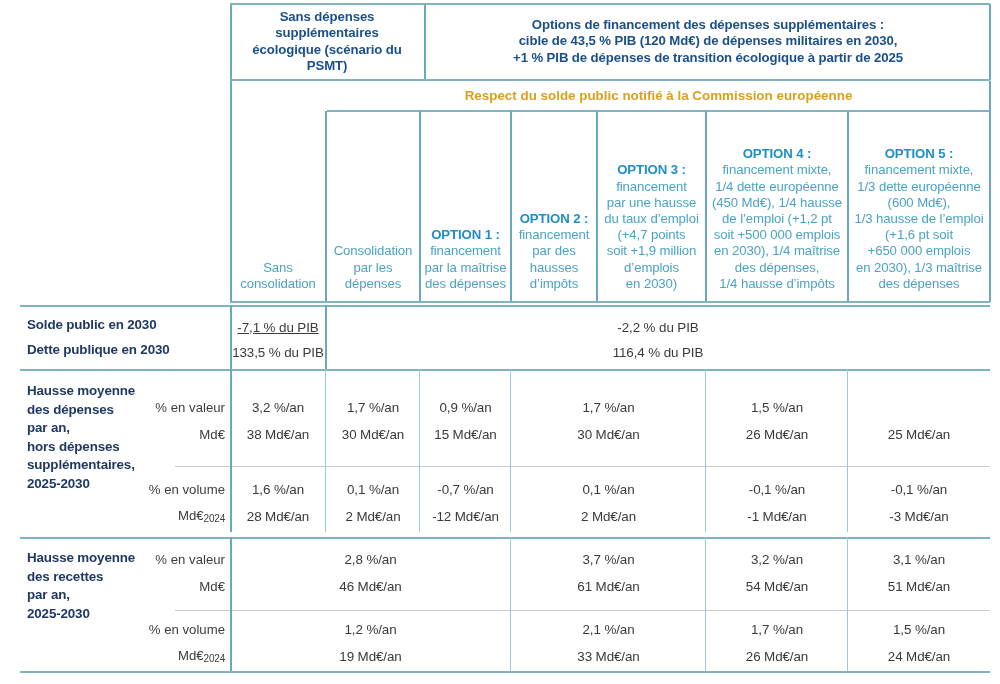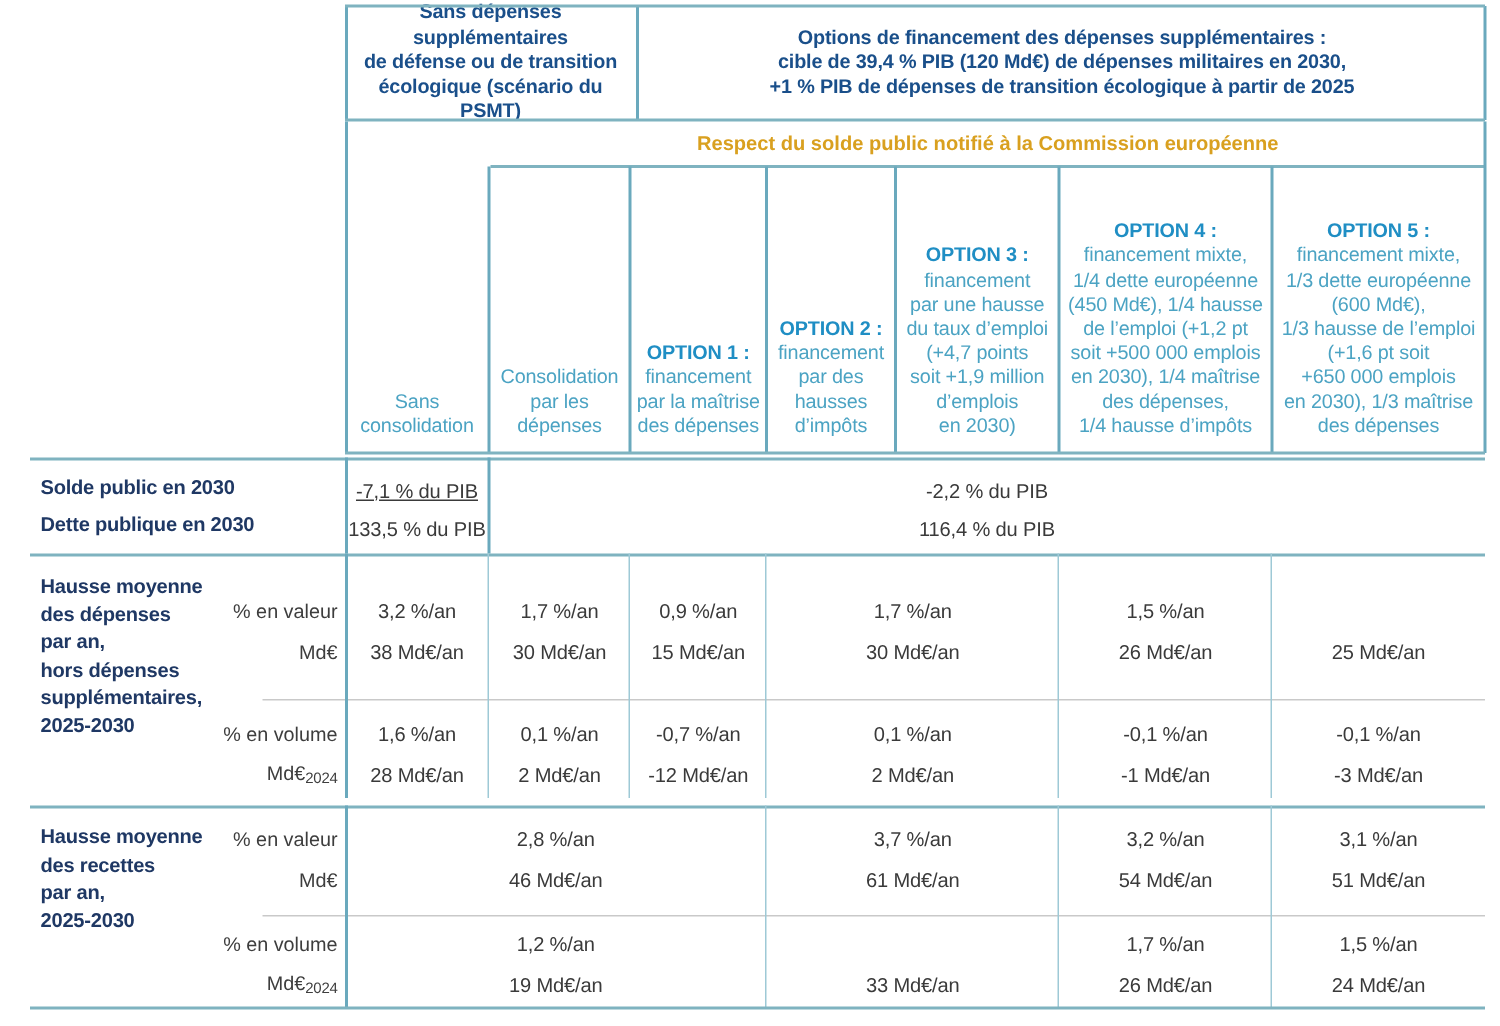--- a/index.html
+++ b/index.html
@@ -52,29 +52,28 @@
   sub{font-size:10px;vertical-align:baseline;position:relative;top:2px;letter-spacing:-0.2px;}
 </style>
 </head>
 <body>
 
 <div class="sheet">
 
   <div class="cell c-center hdr-dark" style="left:231px;top:4px;width:192px;height:75px;padding:6px 4px;">
     <div>
       <div>Sans dépenses supplémentaires</div>
-      <div>de défense ou de transition</div>
       <div>écologique (scénario du PSMT)</div>
     </div>
   </div>
 
   <div class="cell c-center hdr-dark" style="left:426px;top:4px;width:564px;height:75px;padding:6px 4px;">
     <div>
       <div>Options de financement des dépenses supplémentaires :</div>
-      <div>cible de 39,4 % PIB (120 Md€) de dépenses militaires en 2030,</div>
+      <div>cible de 43,5 % PIB (120 Md€) de dépenses militaires en 2030,</div>
       <div>+1 % PIB de dépenses de transition écologique à partir de 2025</div>
     </div>
   </div>
 
   <div class="vrule strong" style="left:230px;top:4px;height:76px;"></div>
   <div class="vrule strong" style="left:424px;top:4px;height:76px;"></div>
   <div class="vrule strong" style="left:989px;top:4px;height:76px;"></div>
   <div class="hrule" style="left:230px;top:3px;width:760px;"></div>
   <div class="hrule" style="left:230px;top:79px;width:760px;"></div>
 
@@ -344,20 +343,23 @@
     </div>
 
   <div class="hrule light" style="left:175px;top:610px;width:815px;"></div>
 
   <div class="cell c-right sublabel" style="left:140px;top:618px;width:85px;height:22px;">
     <span>% en volume</span>
   </div>
   <div class="cell c-center value" style="left:231px;top:618px;width:279px;height:22px;">
       <span>1,2 %/an</span>
     </div>
+  <div class="cell c-center value" style="left:512px;top:618px;width:193px;height:22px;">
+      <span>2,1 %/an</span>
+    </div>
   <div class="cell c-center value" style="left:707px;top:618px;width:140px;height:22px;">
       <span>1,7 %/an</span>
     </div>
   <div class="cell c-center value" style="left:849px;top:618px;width:140px;height:22px;">
       <span>1,5 %/an</span>
     </div>
 
   <div class="cell c-right sublabel" style="left:140px;top:645px;width:85px;height:22px;">
     <span><span>Md€</span><sub>2024</sub></span>
   </div>

